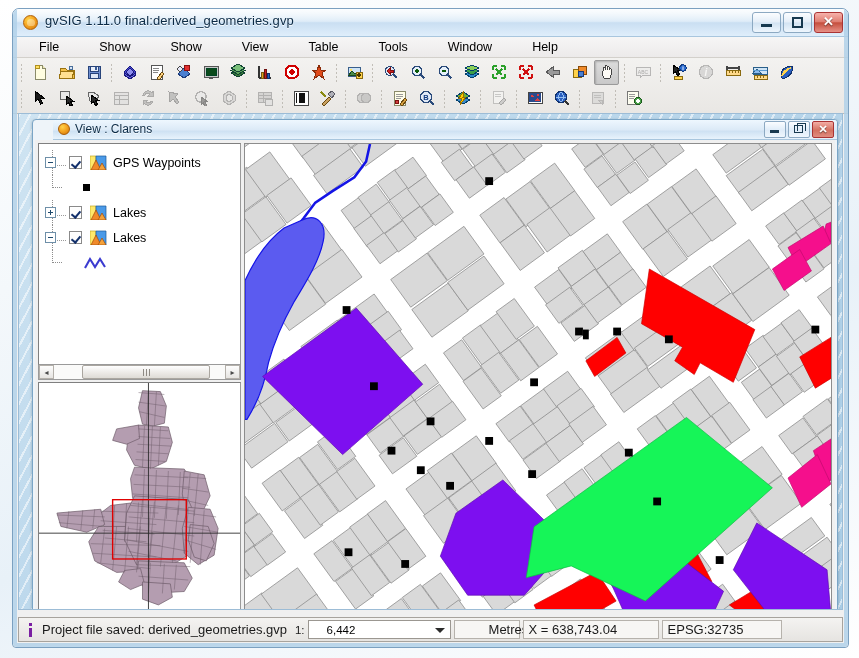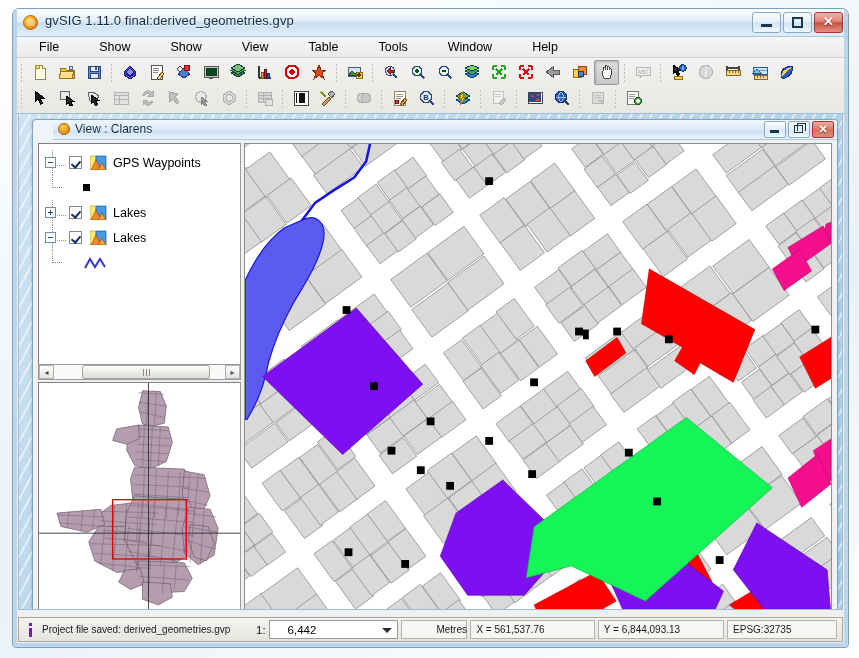--- a/index.html
+++ b/index.html
@@ -250,21 +250,21 @@
   .statusbar{
     position:absolute;left:5px;right:5px;bottom:5px;height:25px;
     background:linear-gradient(180deg,#f4f3f1,#e6e4e1);
     border:1px solid #a7a39d;
     display:flex;align-items:center;padding:0 2px;box-sizing:border-box;
   }
   .sb-cell{
     height:19px;display:flex;align-items:center;
     border:1px solid #b6b2ac;background:#f7f6f4;
     box-sizing:border-box;margin-right:3px;padding:0 5px;
-    font-size:10px;color:#1a1a1a;white-space:nowrap;
+    font-size:13px;color:#1a1a1a;white-space:nowrap;
   }
   .sb-msg{
     flex:0 0 auto;border:none;background:transparent;padding-left:4px;min-width:232px;
   }
   .info-i{
     width:12px;height:14px;flex:0 0 auto;margin-right:5px;position:relative;
   }
   .scale-lbl{font-size:11.5px;color:#1a1a1a;margin-right:3px;}
   .scale-combo{
     width:143px;height:19px;border:1px solid #9b9791;background:#fff;
@@ -1396,20 +1396,19 @@
           </svg>
         </span>
         <span>Project file saved: derived_geometries.gvp</span>
       </div>
       <span class="scale-lbl">1:</span>
       <div class="scale-combo">
         <span class="scale-val">6,442</span>
         <span class="combo-arrow"></span>
       </div>
       <div class="sb-cell cell-units" style="margin-left:3px">Metres</div>
-      <div class="sb-cell cell-x">X = 561,537.76</div>
-      <div class="sb-cell cell-y">Y = 6,844,093.13</div>
+      <div class="sb-cell cell-x">X = 638,743.04</div>
       <div class="sb-cell cell-epsg">EPSG:32735</div>
     </div>
 
     <div class="win-frame"></div>
   </div>
 </div>
 
 </body></html>

